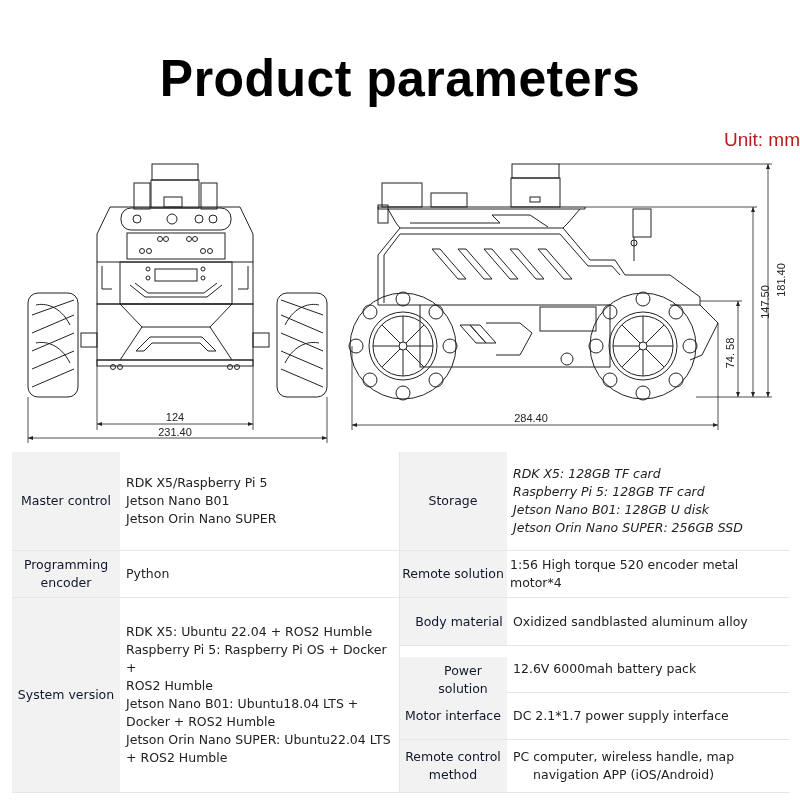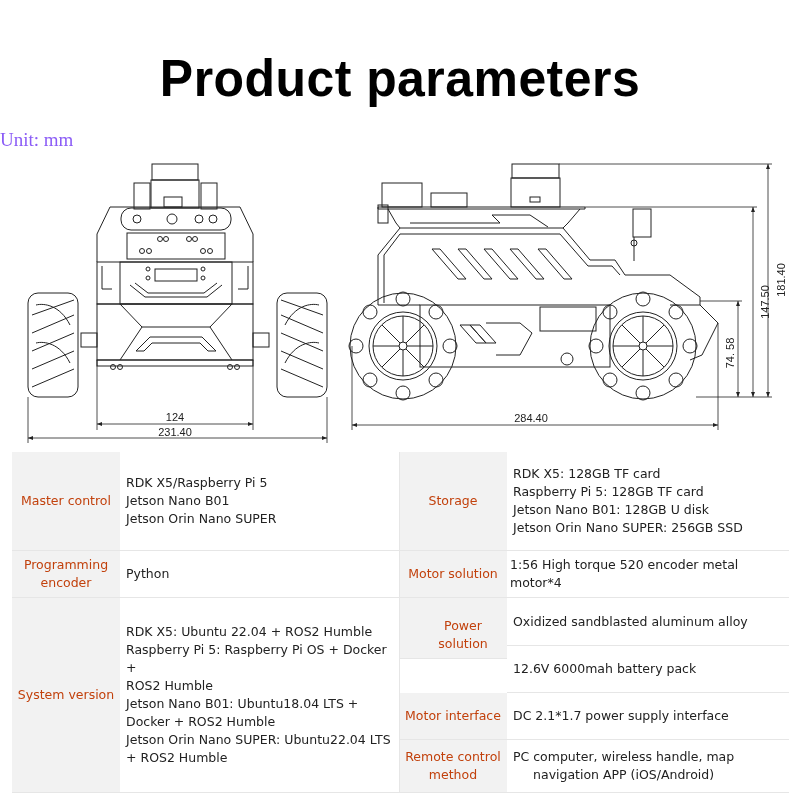--- a/index.html
+++ b/index.html
@@ -1,28 +1,28 @@
 <!DOCTYPE html>
 <html><head>
 <meta charset="utf-8">
 <style>
   html, body { margin: 0; padding: 0; background: #ffffff; }
   body { width: 800px; height: 800px; position: relative; overflow: hidden;
          font-family: "DejaVu Sans", "Liberation Sans", sans-serif; color: #111; }
   .title { position: absolute; left: 0; top: 52px; width: 800px; text-align: center;
            font-family: "Liberation Sans", "DejaVu Sans", sans-serif; font-weight: bold;
            font-size: 52px; letter-spacing: 0.5px; color: #000; line-height: 1; transform: scaleX(0.96); }
-  .unit { position: absolute; left: 0; top: 129px; width: 800px; text-align: left;
-          font-family: Liberation Serif, serif; font-size: 19px; color: #8b5cf6; }
+  .unit { position: absolute; left: 0; top: 129px; width: 800px; text-align: right;
+          font-family: Liberation Sans, sans-serif; font-size: 19px; color: #b91c1c; }
   .drawing { position: absolute; left: 0; top: 155px; width: 800px; height: 290px; }
   .drawing svg { width: 800px; height: 290px; display: block; }
   .dim-text { font-family: "Liberation Sans", sans-serif; font-size: 11px; fill: #222; }
   .cell { position: absolute; box-sizing: border-box; border-bottom: 1px solid #e6e6e6;
           font-size: 12.5px; line-height: 18px; display: flex; align-items: center; }
-  .label { background: #f2f2f2; justify-content: center; text-align: center; color: #c2410c; }
+  .label { background: #f2f2f2; justify-content: center; text-align: center; color: #0f172a; }
   .value { background: #ffffff; padding-left: 6px; color: #222; white-space: pre-line; }
   .outline { position: absolute; box-sizing: border-box; border: 1px solid #e8e8e8; }
 </style>
 </head>
 <body>
 
 <div class="title">Product parameters</div>
 <div class="unit">Unit: mm</div>
 
 <div class="drawing">
@@ -201,32 +201,32 @@
   <div class="cell label" style="left:12px; top:598px; width:108px; height:195px;">System version</div>
   <div class="cell value" style="left:120px; top:598px; width:279px; height:195px;">RDK X5: Ubuntu 22.04 + ROS2 Humble
 Raspberry Pi 5: Raspberry Pi OS + Docker +
 ROS2 Humble
 Jetson Nano B01: Ubuntu18.04 LTS +
 Docker + ROS2 Humble
 Jetson Orin Nano SUPER: Ubuntu22.04 LTS
 + ROS2 Humble</div>
 
   <div class="cell label" style="left:399px; top:452px; width:108px; height:99px;">Storage</div>
-  <div class="cell value" style="left:507px; top:452px; width:282px; height:99px;">RDK X5: 128GB TF card
+  <div class="cell value" style="left:507px; top:452px; width:282px; height:99px;font-style:italic;">RDK X5: 128GB TF card
 Raspberry Pi 5: 128GB TF card
 Jetson Nano B01: 128GB U disk
 Jetson Orin Nano SUPER: 256GB SSD</div>
 
-  <div class="cell label" style="left:399px; top:551px; width:108px; height:47px;">Motor solution</div>
+  <div class="cell label" style="left:399px; top:551px; width:108px; height:47px;">Remote solution</div>
   <div class="cell value" style="left:507px; top:551px; width:282px; height:47px; padding-left:3px;">1:56 High torque 520 encoder metal motor*4</div>
 
   <div class="cell label" style="left:399px; top:598px; width:108px; height:48px;padding-left:12px;">Body material</div>
   <div class="cell value" style="left:507px; top:598px; width:282px; height:48px;">Oxidized sandblasted aluminum alloy</div>
 
-  <div class="cell label" style="left:399px; top:612px; width:108px; height:47px;padding-left:20px;">Power solution</div>
+  <div class="cell label" style="left:399px; top:657px; width:108px; height:47px;padding-left:20px;">Power solution</div>
   <div class="cell value" style="left:507px; top:646px; width:282px; height:47px;">12.6V 6000mah battery pack</div>
 
   <div class="cell label" style="left:399px; top:693px; width:108px; height:47px;">Motor interface</div>
   <div class="cell value" style="left:507px; top:693px; width:282px; height:47px;">DC 2.1*1.7 power supply interface</div>
 
   <div class="cell label" style="left:399px; top:740px; width:108px; height:53px; white-space:pre-line;">Remote control
 method</div>
   <div class="cell value" style="left:507px; top:740px; width:282px; height:53px;text-align:center;">PC computer, wireless handle, map
 navigation APP (iOS/Android)</div>
 

